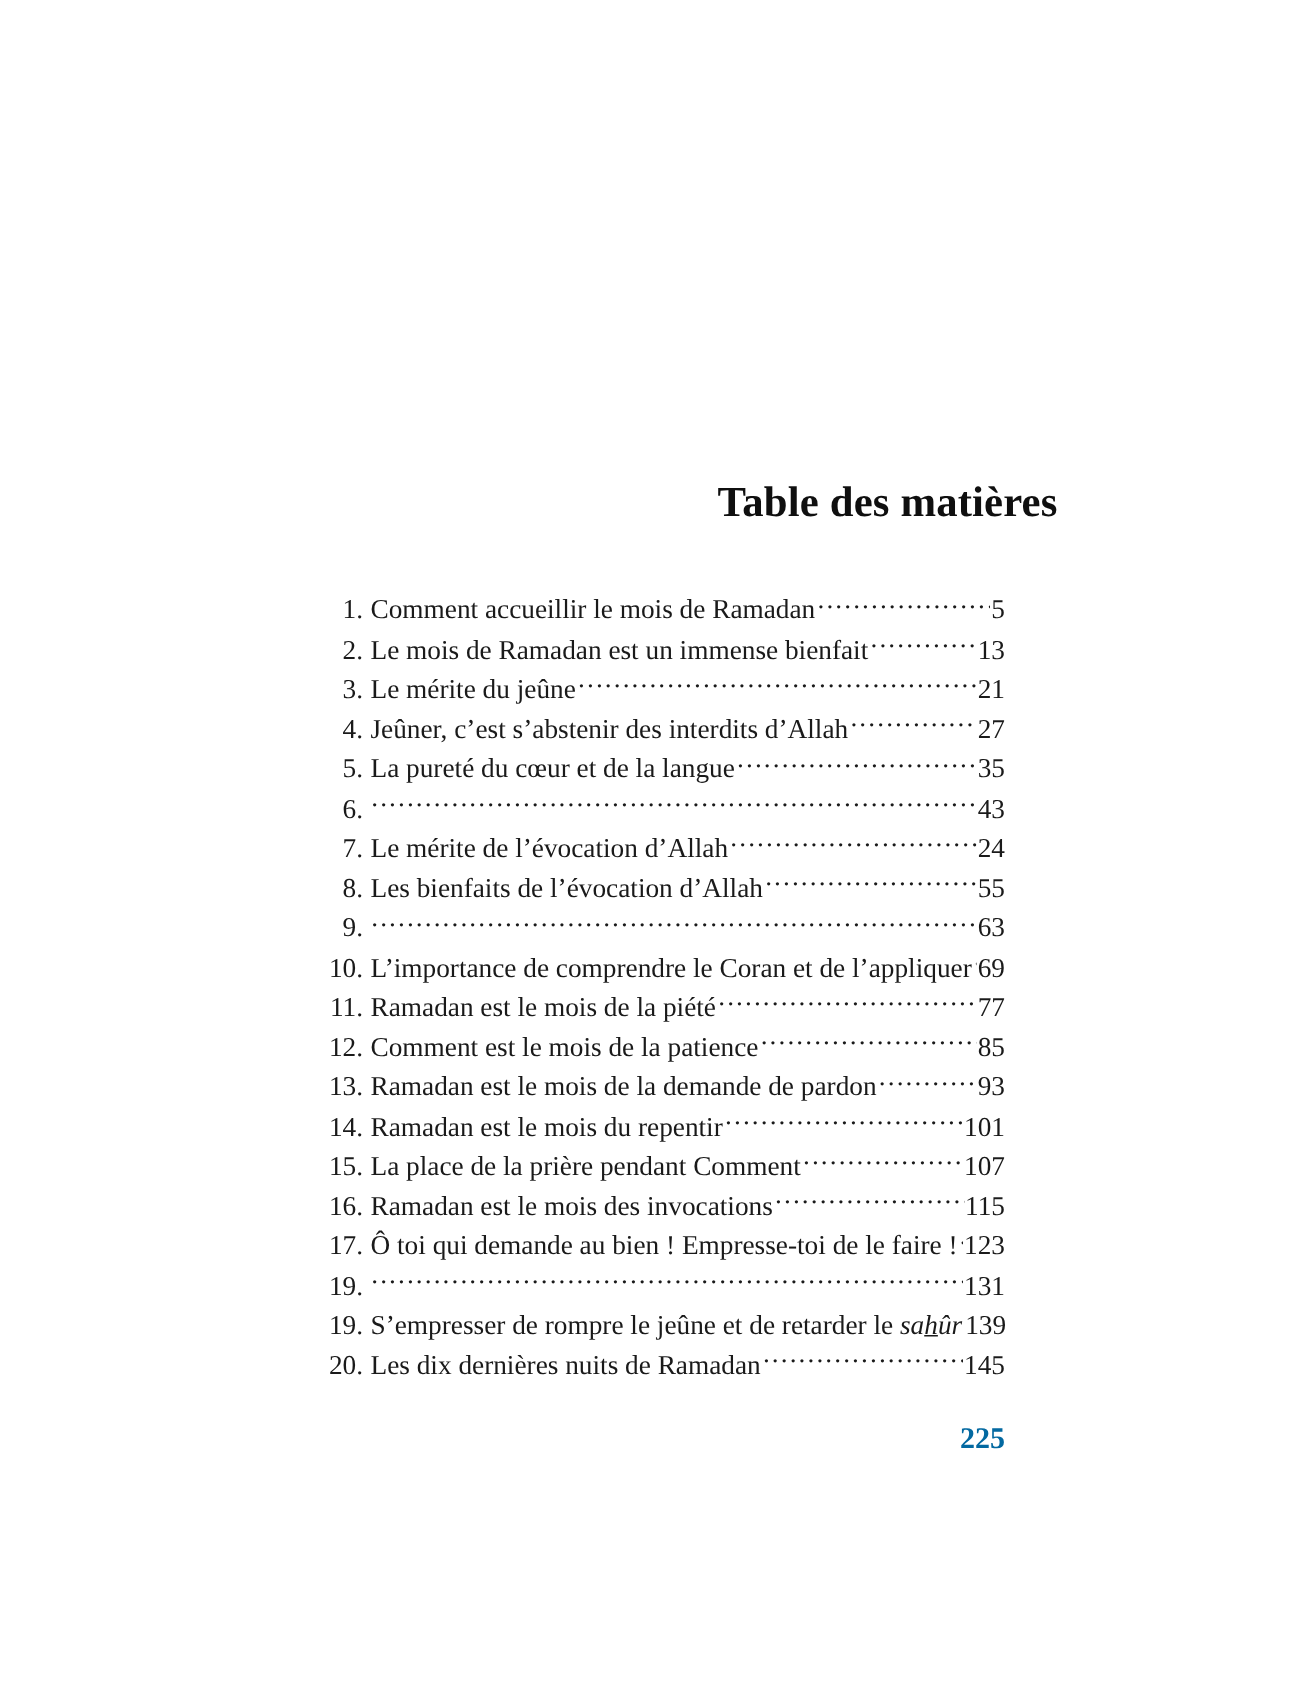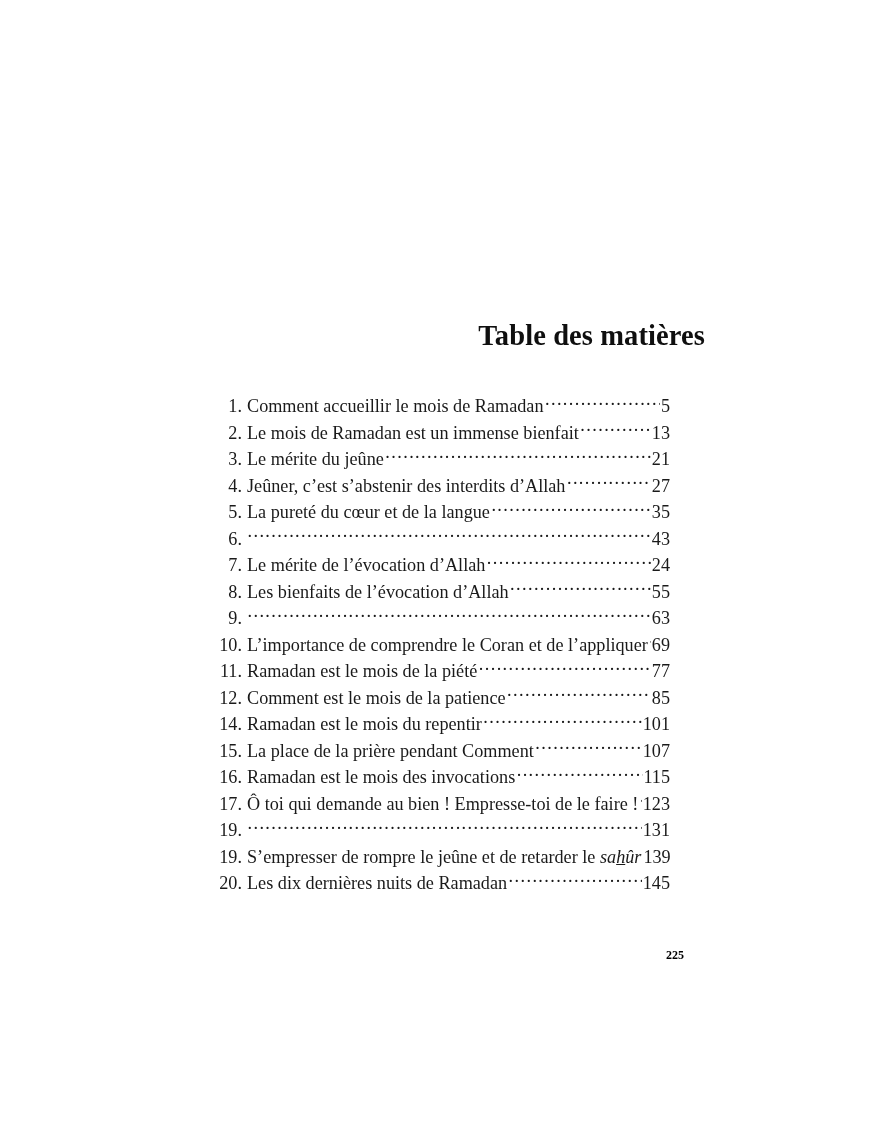--- a/index.html
+++ b/index.html
@@ -97,27 +97,27 @@
   }
   .term-underline {
     font-style: italic;
     text-decoration: underline;
     text-underline-offset: 1px;
   }
 
   
   .folio {
     position: absolute;
-    left: 484px;
+    left: 470px;
     top: 948px;
     width: 200px;
     text-align: right;
-    font-size: 12px;
+    font-size: 20px;
     font-weight: bold;
-    color: #000000;
+    color: #0369a1;
   }
 </style>
 </head>
 <body>
 
 <div class="page">
 
   <div class="toc-title">Table des matières</div>
 
   <div class="toc-list">
@@ -185,20 +185,26 @@
         <span class="entry-leader"></span>
         <span class="entry-page">77</span>
       </div>
       <div class="toc-entry">
         <span class="entry-num">12.</span>
         <span class="entry-title">Comment est le mois de la patience</span>
         <span class="entry-leader"></span>
         <span class="entry-page">85</span>
       </div>
       <div class="toc-entry">
+        <span class="entry-num">13.</span>
+        <span class="entry-title">Ramadan est le mois de la demande de pardon</span>
+        <span class="entry-leader"></span>
+        <span class="entry-page">93</span>
+      </div>
+      <div class="toc-entry">
         <span class="entry-num">14.</span>
         <span class="entry-title">Ramadan est le mois du repentir</span>
         <span class="entry-leader"></span>
         <span class="entry-page">101</span>
       </div>
       <div class="toc-entry">
         <span class="entry-num">15.</span>
         <span class="entry-title">La place de la prière pendant Comment</span>
         <span class="entry-leader"></span>
         <span class="entry-page">107</span>

